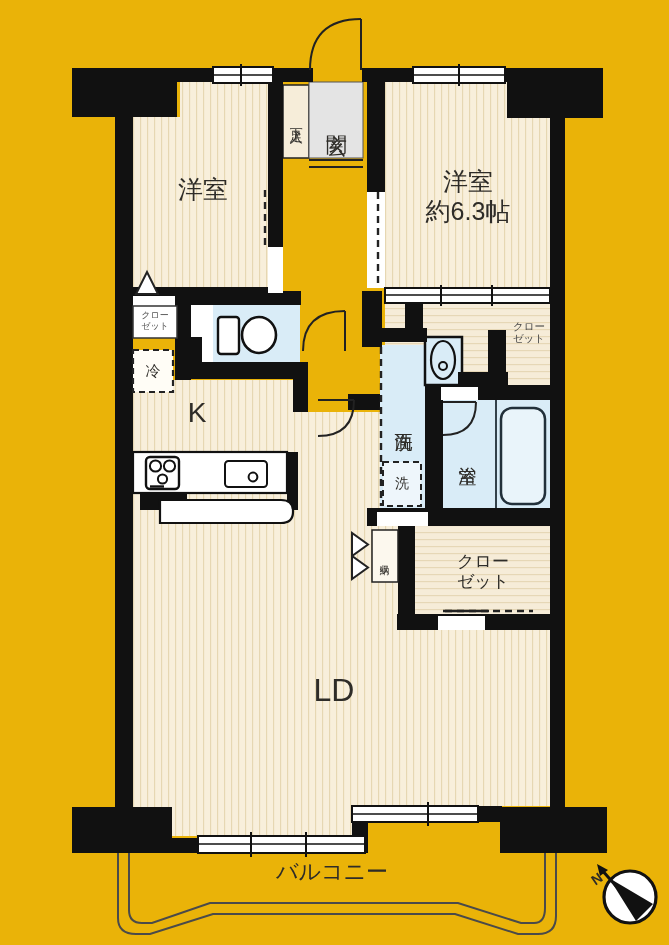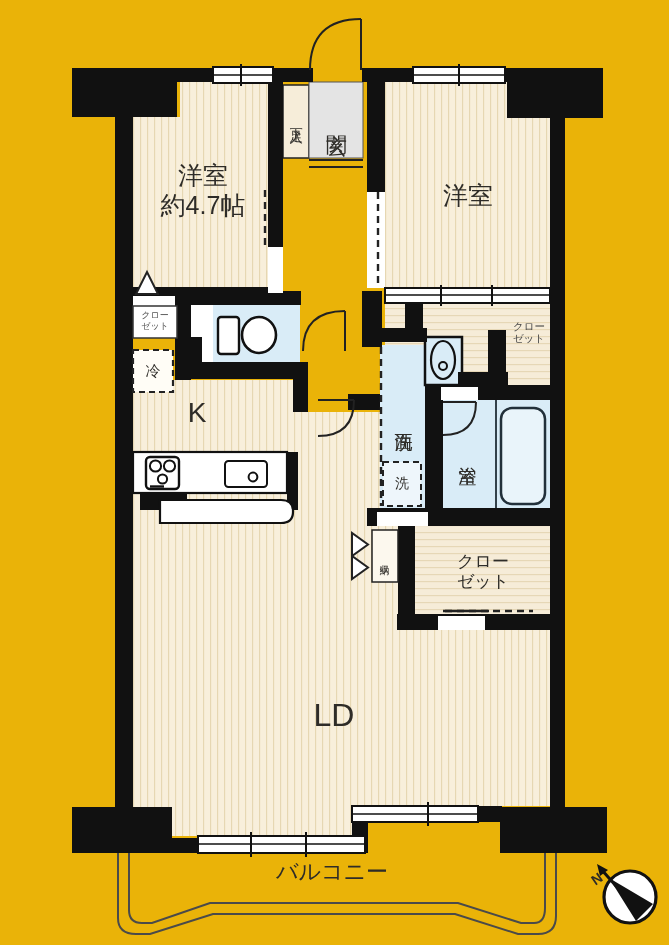--- a/index.html
+++ b/index.html
@@ -193,24 +193,24 @@
   <g>
     <circle cx="630" cy="897" r="26" fill="#fff" stroke="#111" stroke-width="3.2"></circle>
     <path d="M609,878 L653,904 L636,921 Z" fill="#111"></path>
     <line x1="616" y1="886" x2="601" y2="869" stroke="#111" stroke-width="3"></line>
     <path d="M597,864 L608,870 L600,876 Z" fill="#111"></path>
   </g>
 </svg>
 
 <div class="lbl room-name" style="left:203px;top:190px;">
   <span>洋室</span>
-  <span>約4.7帖</span>
 </div>
 <div class="lbl room-name" style="left:468px;top:196px;">
   <span>洋室</span>
+  <span>約6.3帖</span>
 </div>
 <div class="lbl vert" style="left:336px;top:119px;font-size:21px;">玄関</div>
 <div class="lbl vert" style="left:296px;top:120px;font-size:13px;">下足入</div>
 <div class="lbl" style="left:155px;top:321px;font-size:9px;color:#555;">
   <span>クロー</span>
   <span>ゼット</span>
 </div>
 <div class="lbl" style="left:153px;top:371px;font-size:15px;">冷</div>
 <div class="lbl" style="left:197px;top:413px;font-size:28px;">K</div>
 <div class="lbl vert" style="left:403px;top:420px;font-size:18px;">洗面</div>
@@ -218,16 +218,16 @@
 <div class="lbl vert" style="left:467px;top:453px;font-size:18px;">浴室</div>
 <div class="lbl" style="left:529px;top:332px;font-size:10.5px;color:#444;">
   <span>クロー</span>
   <span>ゼット</span>
 </div>
 <div class="lbl vert" style="left:385px;top:558px;font-size:9.5px;">収納</div>
 <div class="lbl" style="left:483px;top:572px;font-size:17px;">
   <span>クロー</span>
   <span>ゼット</span>
 </div>
-<div class="lbl big" style="left:334px;top:716px;">LD</div>
+<div class="lbl big" style="left:334px;top:691px;">LD</div>
 <div class="lbl" style="left:332px;top:872px;font-size:22px;">バルコニー</div>
 <div class="lbl" style="left:597px;top:879px;font-size:14px;font-weight:bold;transform:translate(-50%,-50%) rotate(-35deg);">N</div>
 </div>
 
 </body></html>

